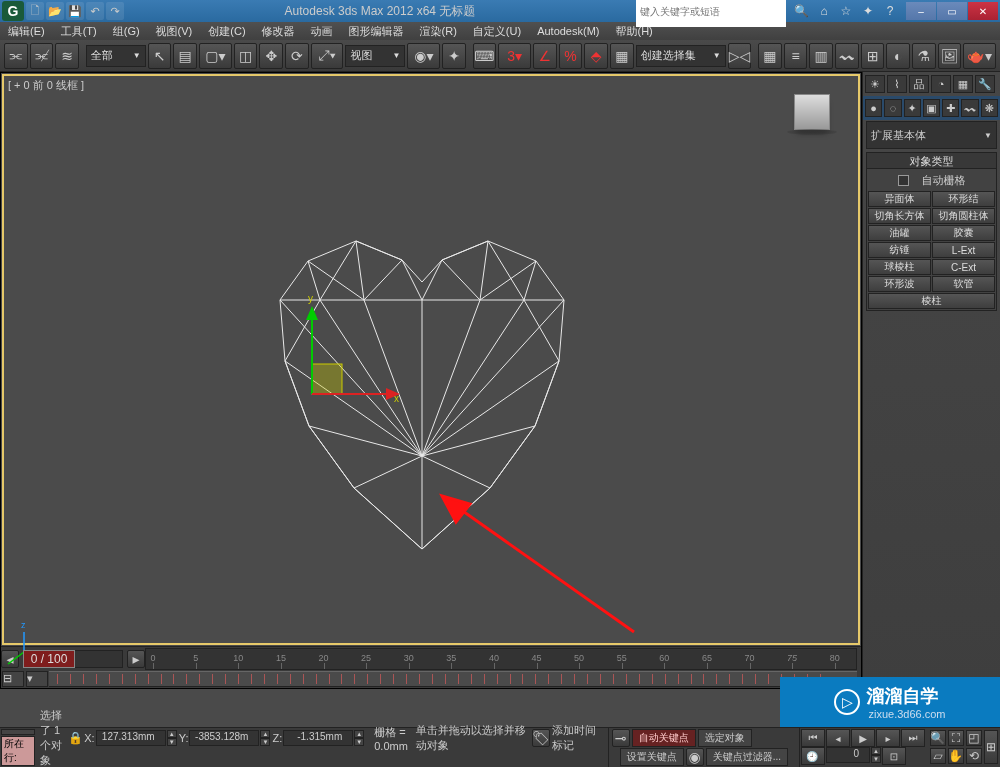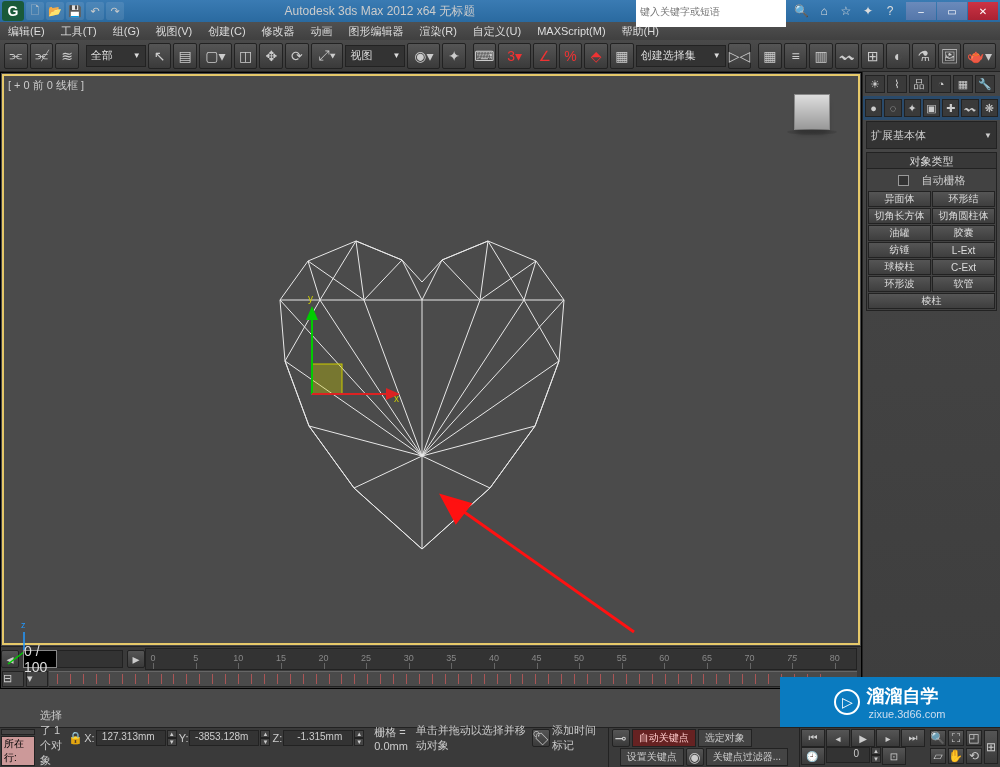--- a/index.html
+++ b/index.html
@@ -37,21 +37,21 @@
 .viewport-wrap { width:862px; display:flex; flex-direction:column; border:1px solid #000; }
 .viewport-area { flex:1; background:#4b4b4b; position:relative; margin:1px; }
 .vp-label { position:absolute; top:4px; left:6px; font-size:11px; color:#ccc; }
 .vp-cube { position:absolute; top:20px; right:30px; width:36px; height:36px; background:linear-gradient(#ddd,#999); border:1px solid #888; box-shadow:0 6px 6px -3px rgba(0,0,0,.4); }
 .vp-cube::after { content:''; position:absolute; left:-8px; right:-8px; bottom:-6px; height:6px; border-radius:50%; background:radial-gradient(#333,transparent); }
 
 
 .timeline-row { height:24px; display:flex; align-items:center; background:#3a3a3a; border-top:1px solid #222; }
 .tl-slider { height:18px; background:#333; border:1px solid #222; position:relative; margin:0 4px; }
 .tl-sl1 { width:100px; }
-.tl-pos { position:absolute; left:-1px; top:-1px; bottom:-1px; width:34px; background:#000000; border:1px solid #888; color:#ddd; font-size:14px; display:flex; align-items:center; justify-content:center; }
+.tl-pos { position:absolute; left:-1px; top:-1px; bottom:-1px; width:52px; background:#7f1d1d; border:1px solid #888; color:#ddd; font-size:12px; display:flex; align-items:center; justify-content:center; }
 .tl-ruler { flex:1; height:22px; background:#333; position:relative; font-size:9px; color:#888; border:1px solid #222; margin-right:4px; }
 .tl-tick { position:absolute; bottom:0; border-left:1px solid #666; height:6px; }
 .tl-lbl { position:absolute; bottom:6px; transform:translateX(-50%); }
 
 .trackbar-row { height:18px; display:flex; background:#3a3a3a; }
 .trackbtn { width:22px; height:16px; background:#444; border:1px solid #222; margin:1px; }
 .trackbar { flex:1; height:16px; background:#4a4a4a; border-top:1px solid #666; border-bottom:1px solid #222; position:relative; margin:1px 4px 1px 0; }
 .track-marks { position:absolute; inset:0; }
 .track-marks span { position:absolute; top:2px; bottom:2px; width:1px; background:#a55; }
 
@@ -139,21 +139,21 @@
   <div class="menu-item">编辑(E)</div>
   <div class="menu-item">工具(T)</div>
   <div class="menu-item">组(G)</div>
   <div class="menu-item">视图(V)</div>
   <div class="menu-item">创建(C)</div>
   <div class="menu-item">修改器</div>
   <div class="menu-item">动画</div>
   <div class="menu-item">图形编辑器</div>
   <div class="menu-item">渲染(R)</div>
   <div class="menu-item">自定义(U)</div>
-  <div class="menu-item">MAXScript(M)</div>
+  <div class="menu-item">Autodesk(M)</div>
   <div class="menu-item">帮助(H)</div>
 </div>
 
 <div class="maintb">
   <div class="tbtn">⫘</div>
   <div class="tbtn">⫘̸</div>
   <div class="tbtn">≋</div>
   <div class="tsep"></div>
   <div class="tcombo">
       <span>全部</span>

